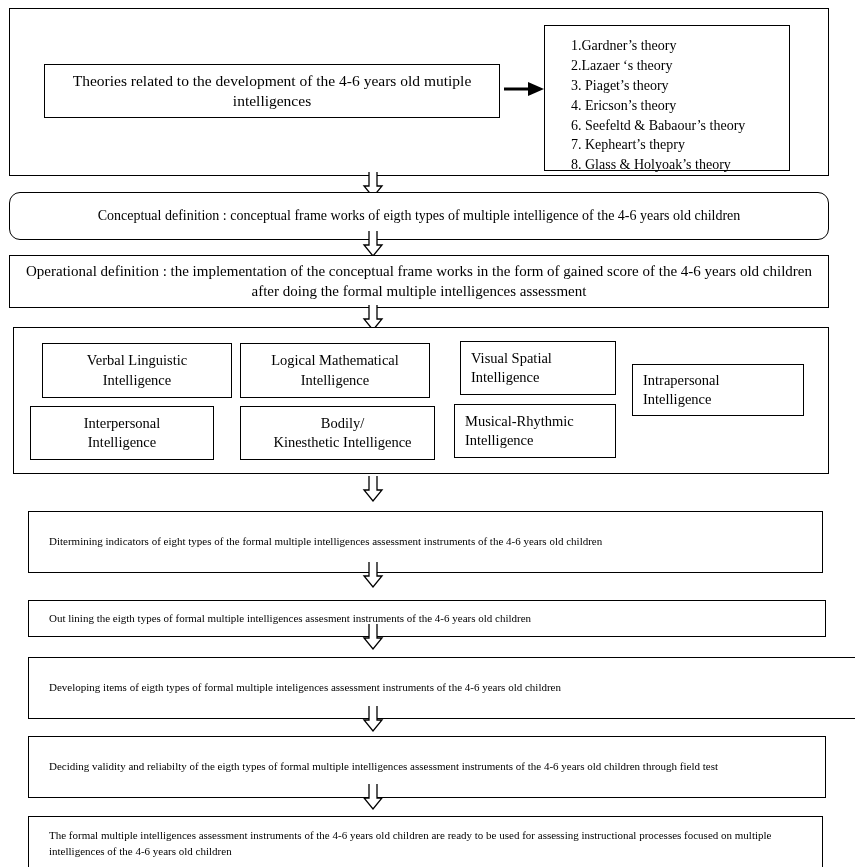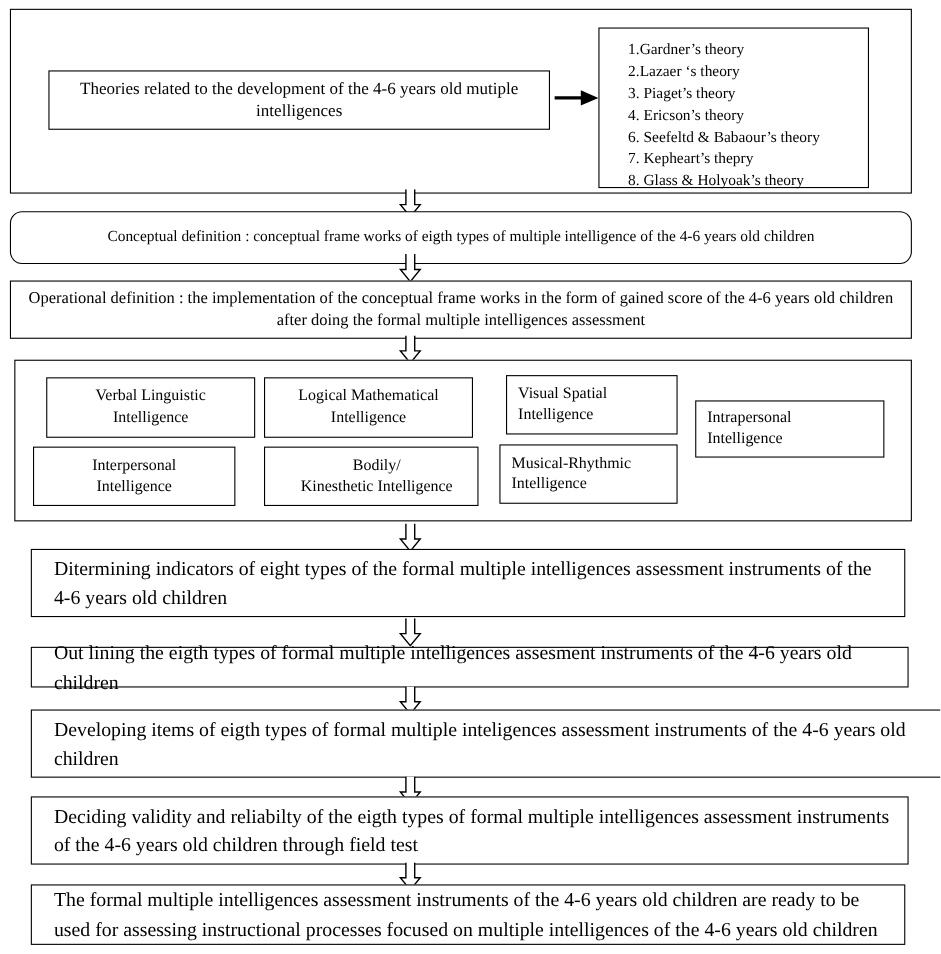--- a/index.html
+++ b/index.html
@@ -132,25 +132,26 @@
     text-align: left;
     padding-left: 10px;
   }
 
   
   .proc-box {
     position: absolute;
     box-sizing: border-box;
     border: 1px solid #000000;
     background: #ffffff;
-    font-size: 18px;
+    font-size: 11px;
     line-height: 1.45;
     text-align: left;
     display: flex;
     align-items: center;
+    margin-top: 12px;
   }
   .proc-box .inner {
     padding: 0 16px 0 20px;
   }
 </style>
 </head>
 <body>
 
 <div id="page">
 

